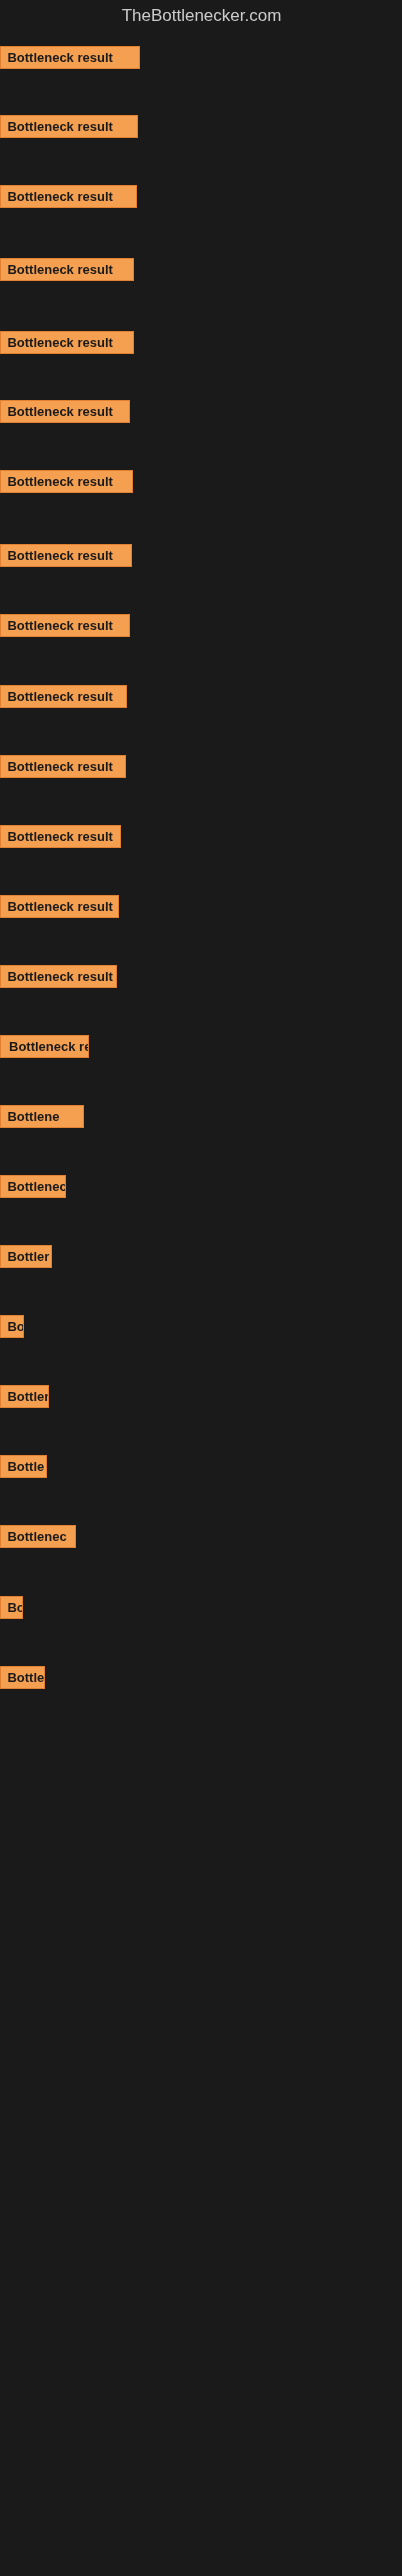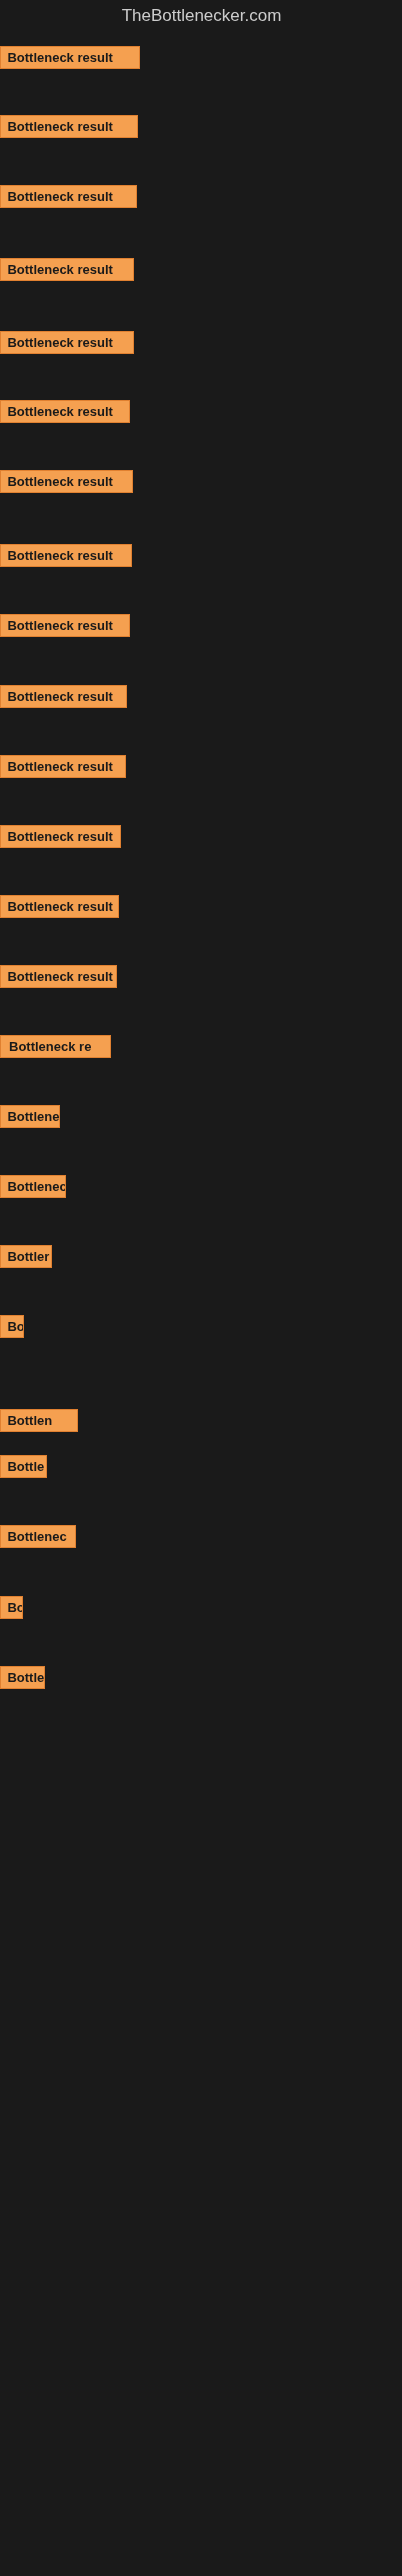--- a/index.html
+++ b/index.html
@@ -49,23 +49,23 @@
 <div class="bottleneck-item" style="top: 331px; width: 134px;">Bottleneck result</div>
 <div class="bottleneck-item" style="top: 400px; width: 130px;">Bottleneck result</div>
 <div class="bottleneck-item" style="top: 470px; width: 133px;">Bottleneck result</div>
 <div class="bottleneck-item" style="top: 544px; width: 132px;">Bottleneck result</div>
 <div class="bottleneck-item" style="top: 614px; width: 130px;">Bottleneck result</div>
 <div class="bottleneck-item" style="top: 685px; width: 127px;">Bottleneck result</div>
 <div class="bottleneck-item" style="top: 755px; width: 126px;">Bottleneck result</div>
 <div class="bottleneck-item" style="top: 825px; width: 121px;">Bottleneck result</div>
 <div class="bottleneck-item" style="top: 895px; width: 119px;">Bottleneck result</div>
 <div class="bottleneck-item" style="top: 965px; width: 117px;">Bottleneck result</div>
-<div class="bottleneck-item" style="top: 1035px; width: 111px; padding-left: 8px;">Bottleneck re</div>
-<div class="bottleneck-item" style="top: 1105px; width: 60px;">Bottlene</div>
+<div class="bottleneck-item" style="top: 1035px; width: 89px; padding-left: 8px;">Bottleneck re</div>
+<div class="bottleneck-item" style="top: 1105px; width: 84px;">Bottlene</div>
 <div class="bottleneck-item" style="top: 1175px; width: 66px;">Bottleneck</div>
 <div class="bottleneck-item" style="top: 1245px; width: 52px; text-align: center;">Bottler</div>
 <div class="bottleneck-item" style="top: 1315px; width: 24px;">Bo</div>
-<div class="bottleneck-item" style="top: 1385px; width: 78px; margin-top: 24px;">Bottlen</div>
+<div class="bottleneck-item" style="top: 1385px; width: 49px;">Bottlen</div>
 <div class="bottleneck-item" style="top: 1455px; width: 47px;">Bottle</div>
 <div class="bottleneck-item" style="top: 1525px; width: 76px;">Bottlenec</div>
 <div class="bottleneck-item" style="top: 1596px; width: 22.5px;">Bo</div>
 <div class="bottleneck-item" style="top: 1666px; width: 45px;">Bottle</div>
 
 
 </body></html>

